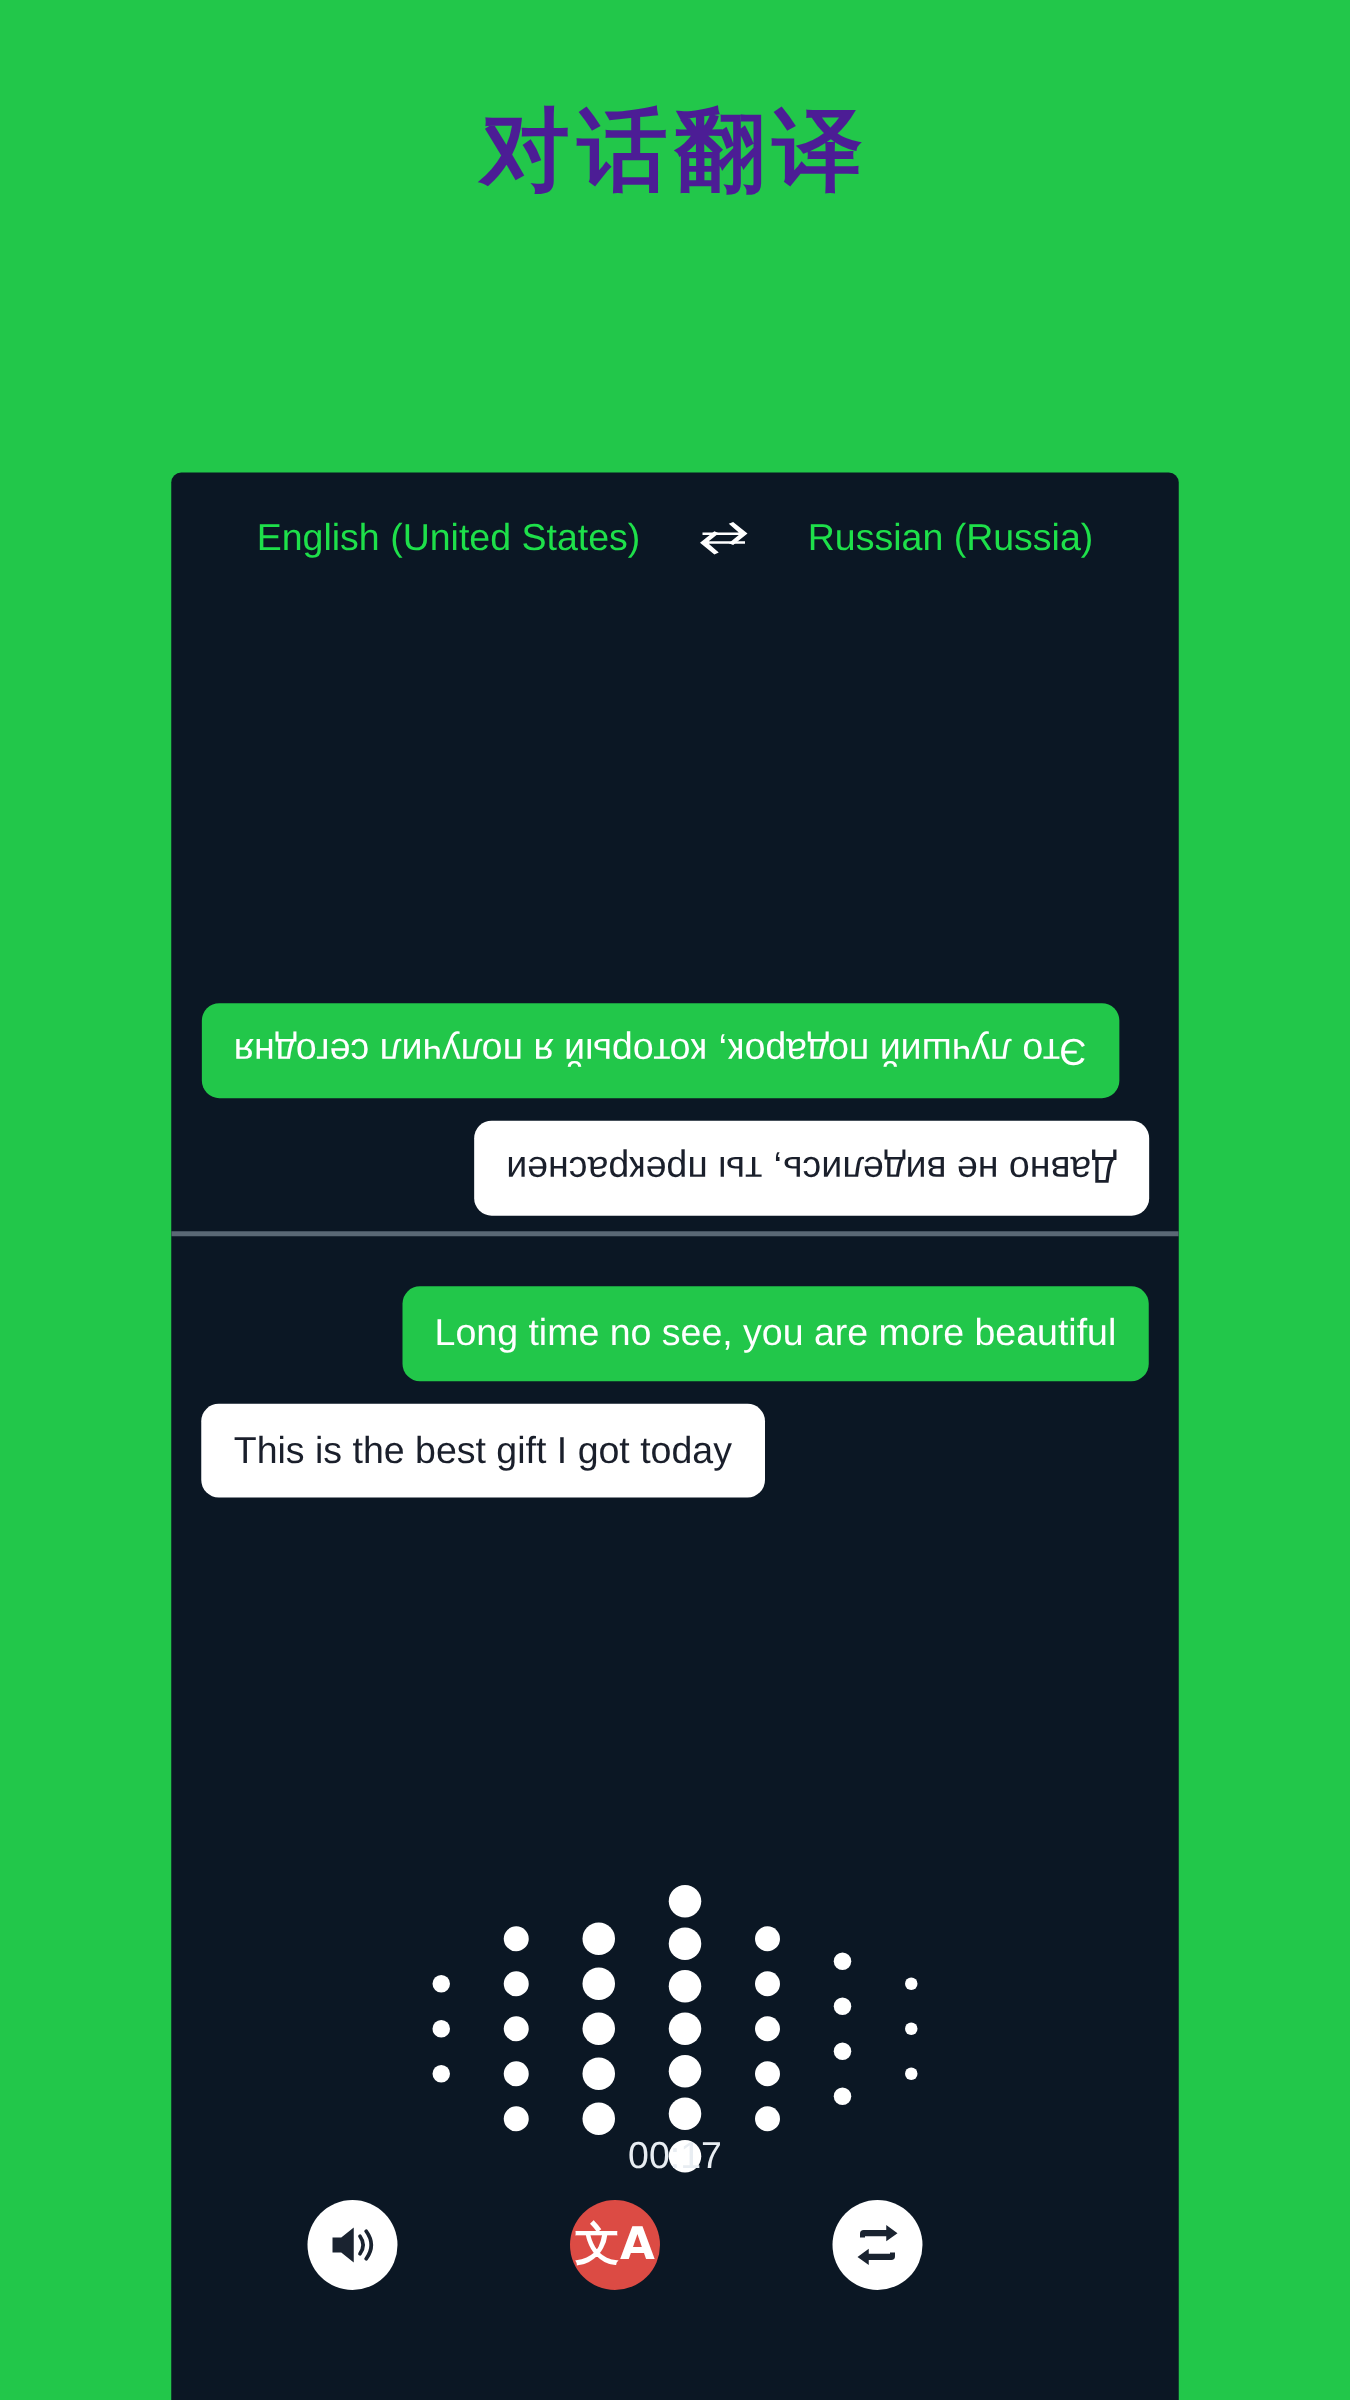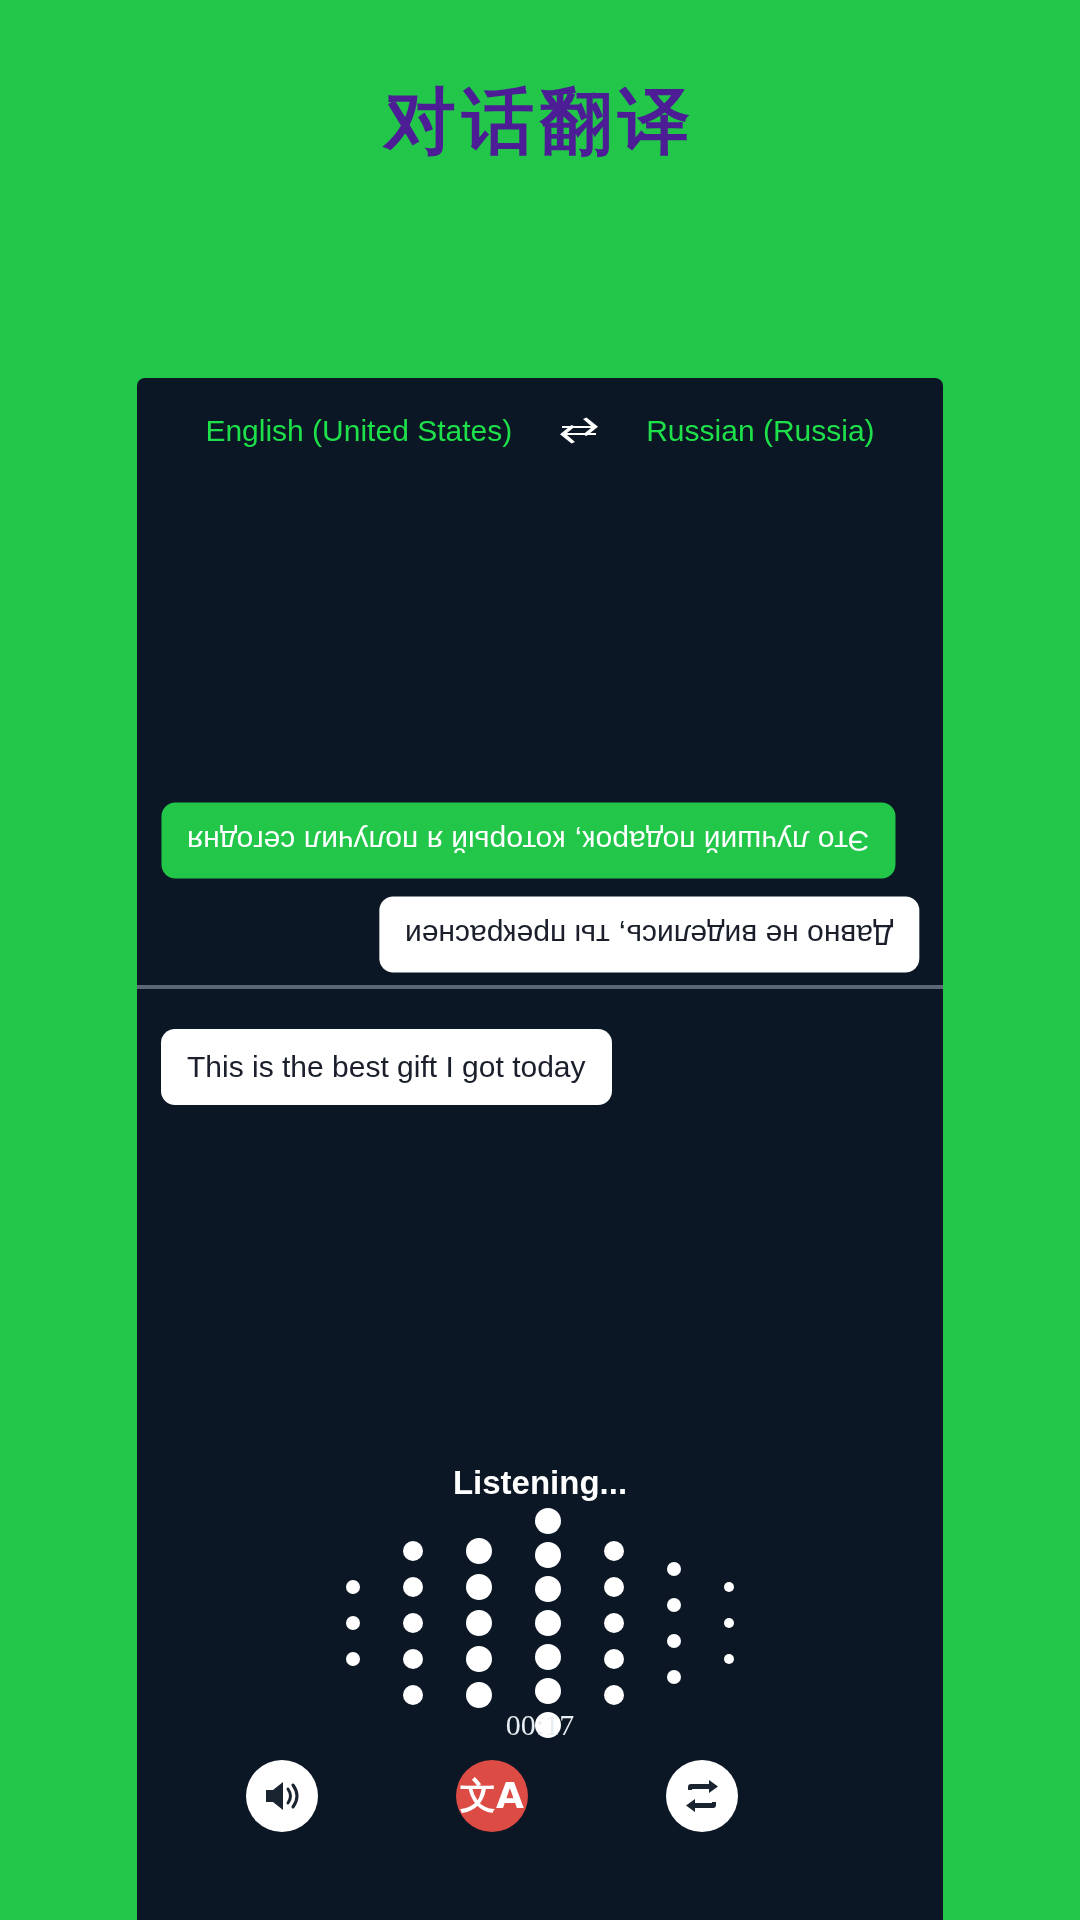--- a/index.html
+++ b/index.html
@@ -152,21 +152,20 @@
     border-radius: 50%;
   }
   .timer {
     position: absolute;
     top: 1330px;
     left: 0;
     width: 806px;
     text-align: center;
     color: #e8edf2;
     font-size: 30px;
-    font-family: Liberation Serif, serif;
   }
 
   
   .controls {
     position: absolute;
     top: 1382px;
     left: 0;
     width: 806px;
     display: flex;
     align-items: flex-start;
@@ -223,26 +222,28 @@
       <div class="bubble green flip">Это лучший подарок, который я получил сегодня</div>
     </div>
     <div class="row right">
       <div class="bubble white flip">Давно не виделись, ты прекраснеи</div>
     </div>
   </div>
 
   <div class="divider"></div>
 
   <div class="pane-bottom">
+    <div class="row right">
+      <div class="bubble green">Long time no see, you are more beautiful</div>
+    </div>
     <div class="row left">
       <div class="bubble white">This is the best gift I got today</div>
     </div>
   </div>
 
-  <div class="listening-label">Listening...</div>
 
   <div class="waveform" id="waveform">
       <div class="wave-col" style="gap: 22px;">
         <div class="wave-dot" style="width: 14px; height: 14px; background: rgb(255, 255, 255);"></div>
         <div class="wave-dot" style="width: 14px; height: 14px; background: rgb(255, 255, 255);"></div>
         <div class="wave-dot" style="width: 14px; height: 14px; background: rgb(255, 255, 255);"></div>
       </div>
       <div class="wave-col" style="gap: 16px;">
         <div class="wave-dot" style="width: 20px; height: 20px; background: rgb(255, 255, 255);"></div>
         <div class="wave-dot" style="width: 20px; height: 20px; background: rgb(255, 255, 255);"></div>

